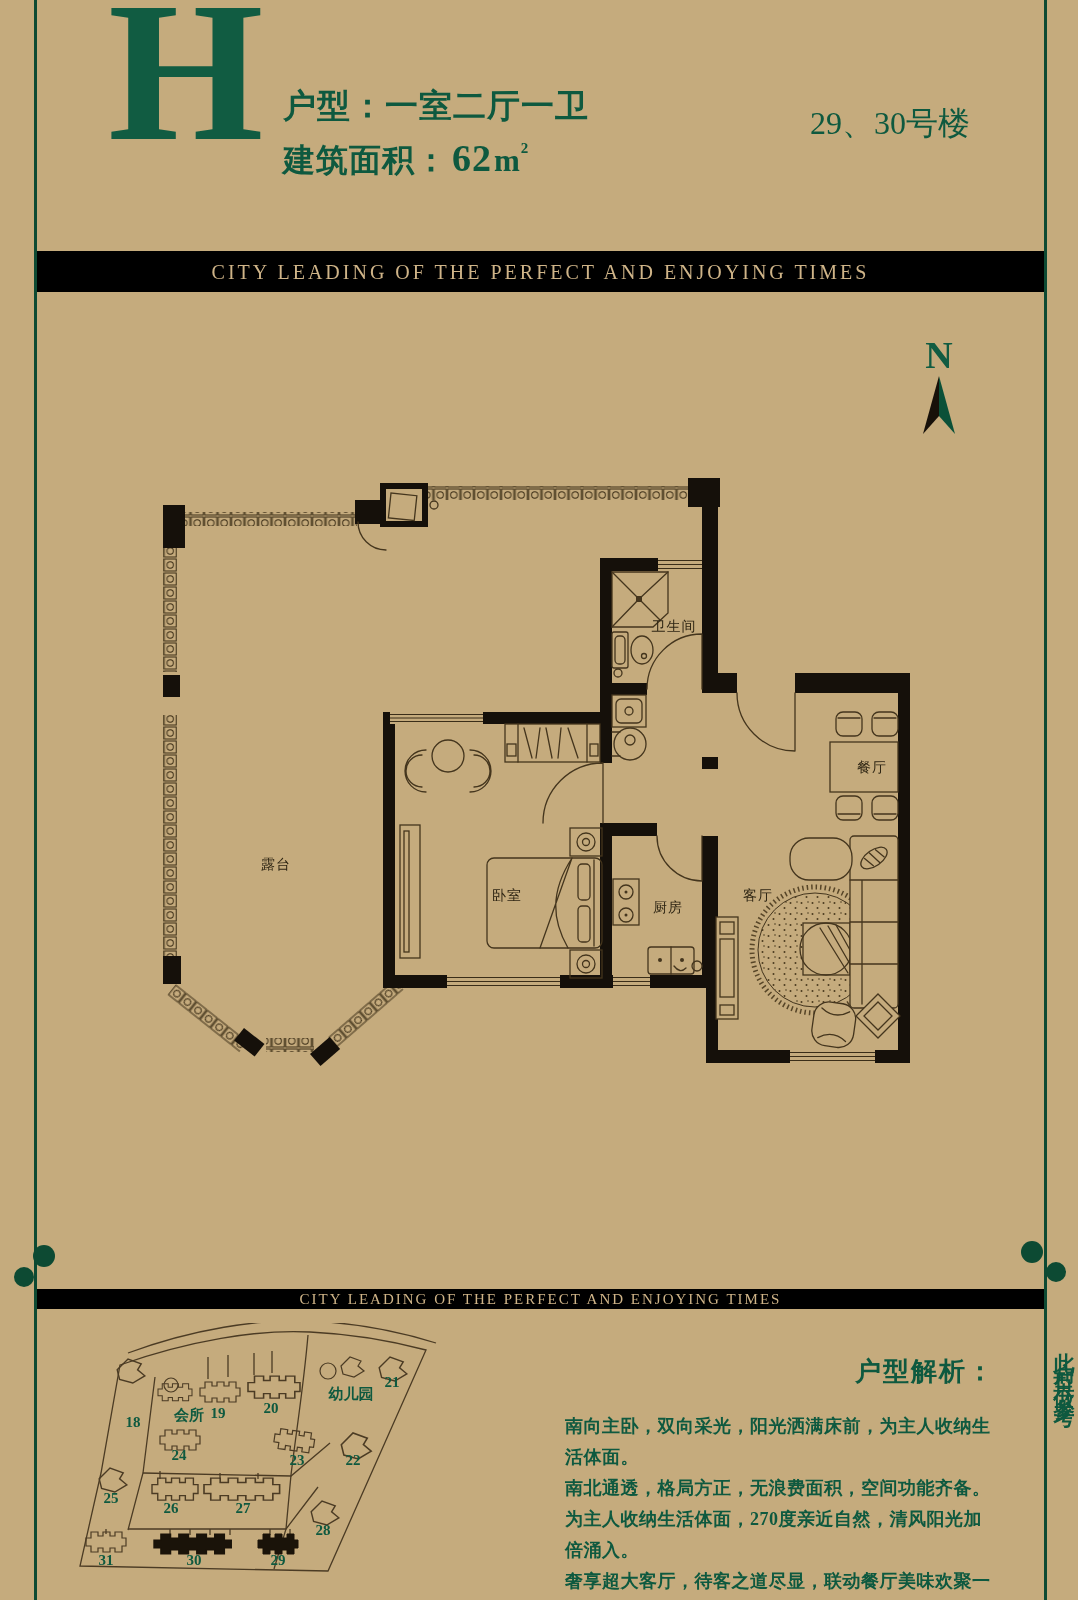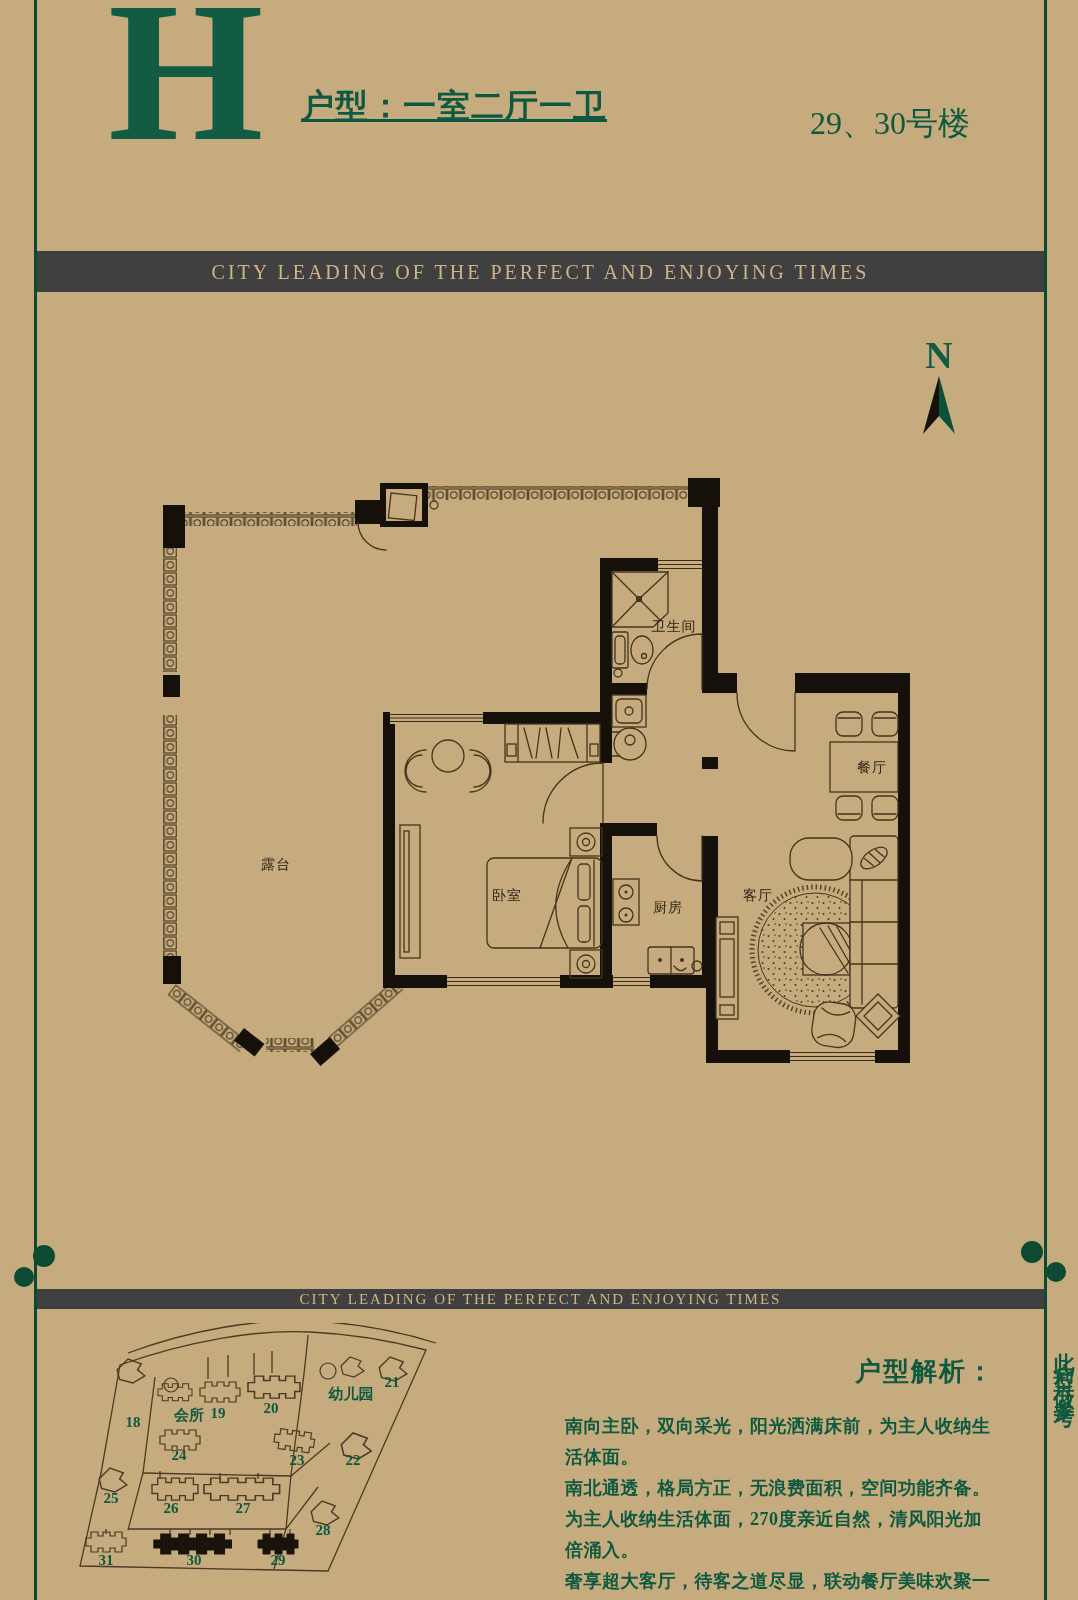--- a/index.html
+++ b/index.html
@@ -4,29 +4,29 @@
 <style>
   html,body{margin:0;padding:0;}
   body{width:1078px;height:1600px;position:relative;overflow:hidden;
        background:#c5ab7d;font-family:"Liberation Serif",serif;}
   .abs{position:absolute;}
   .vline{position:absolute;top:0;width:3px;height:1600px;background:#0d4a33;}
   #vline-left{left:34px;}
   #vline-right{left:1044px;}
   .plan-letter{left:108px;top:-28px;font-size:200px;line-height:200px;font-weight:bold;
                color:#115c42;letter-spacing:0;}
-  .hdr-block{left:301px;top:86px;color:#0e593f;font-weight:bold;text-decoration:underline;}
+  .hdr-block{left:283px;top:86px;color:#0e593f;font-weight:bold;}
   .hdr-line1{font-size:33px;line-height:40px;letter-spacing:1px;}
   .hdr-line2{font-size:32px;line-height:44px;letter-spacing:1px;}
   .area-num{font-size:38px;padding-left:4px;}
   .area-unit{font-size:31px;padding-left:2px;}
   .hdr-line2 sup{font-size:15px;vertical-align:18px;}
   .building-no{left:770px;top:102px;width:240px;text-align:center;color:#0e593f;
                font-weight:normal;font-size:32px;}
-  .banner{left:37px;width:1007px;background:#404040;color:#cfb488;text-align:center;
+  .banner{left:37px;width:1007px;background:#000000;color:#cfb488;text-align:center;
           letter-spacing:3px;font-variant:normal;}
   #banner-top{top:251px;height:41px;line-height:42px;font-size:20px;}
   #banner-bottom{top:1289px;height:20px;line-height:21px;font-size:15px;letter-spacing:2px;}
   .dot{position:absolute;border-radius:50%;background:#0d4a33;}
   #dot-l1{left:33px;top:1245px;width:22px;height:22px;}
   #dot-l2{left:14px;top:1267px;width:20px;height:20px;}
   #dot-r1{left:1021px;top:1241px;width:22px;height:22px;}
   #dot-r2{left:1046px;top:1262px;width:20px;height:20px;}
   .analysis{left:565px;top:1350px;width:430px;color:#0e593f;}
   .analysis h3{margin:4px 0 22px 0;font-size:26px;letter-spacing:2px;text-align:right;}
@@ -46,20 +46,21 @@
 </head>
 <body>
 
 <div class="vline" id="vline-left"></div>
 <div class="vline" id="vline-right"></div>
 
 <div class="abs plan-letter">H</div>
 
 <div class="abs hdr-block">
   <div class="hdr-line1">户型：一室二厅一卫</div>
+  <div class="hdr-line2"><span>建筑面积：</span><span class="area-num">62</span><span class="area-unit">m</span><sup>2</sup></div>
 </div>
 
 <div class="abs building-no">29、30号楼</div>
 
 <div class="abs banner" id="banner-top">CITY LEADING OF THE PERFECT AND ENJOYING TIMES</div>
 
 <svg class="abs" style="left:903px;top:332px;" width="70" height="110" viewBox="0 0 70 110">
   <text x="36" y="36" text-anchor="middle" font-size="38" font-weight="bold" fill="#115c42">N</text>
   <g>
     <polygon points="36,44 20,102 36,84" fill="#171009"></polygon>

